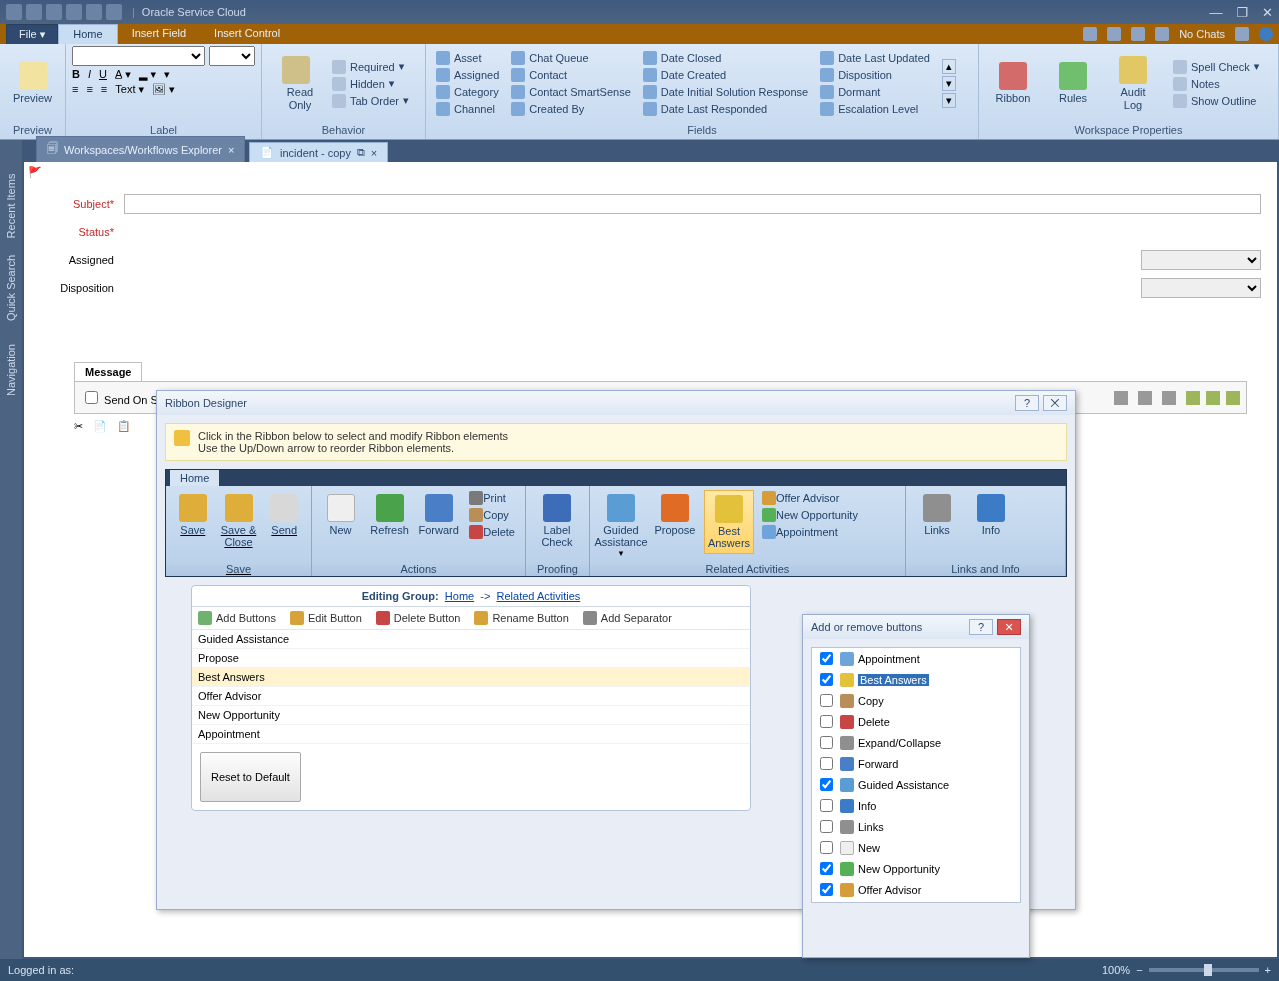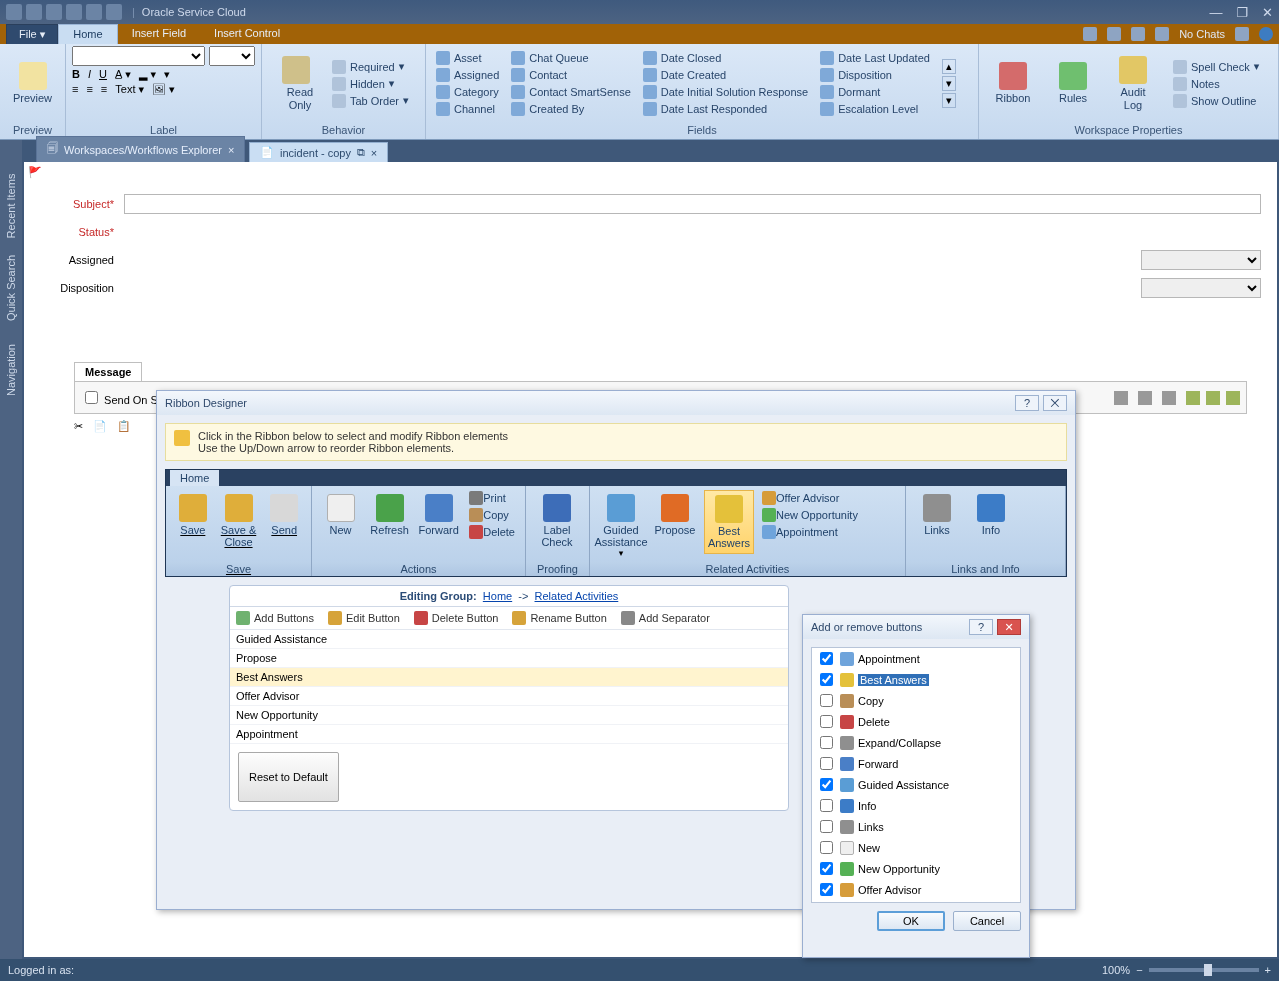--- a/index.html
+++ b/index.html
@@ -518,21 +518,21 @@
                 <div class="rbig">
                     <div class="ico c-inf"></div>
                     <div class="lbl">Info</div>
                   </div>
               </div>
               <div class="rlab">Links and Info</div>
             </div>
           </div>
         </div>
 
-        <div class="editor" style="width:560px; margin-left:72px;">
+        <div class="editor" style="width:560px; margin-left:34px;">
           <div class="ehdr">
             <b>Editing Group:</b>&nbsp;
             <a>Home</a>
             &nbsp;<span>-&gt;</span>&nbsp;
             <a>Related Activities</a>
           </div>
           <div class="etools">
             <div class="tbtn">
                 <div class="ico" style="background:#6fb26f;"></div>
                 <span>Add Buttons</span>
@@ -630,24 +630,20 @@
               <div class="ico c-no"></div>
               <span class="txt">New Opportunity</span>
             </div>
             <div class="row">
               <input type="checkbox" class="cb" checked="" style="">
               <div class="ico c-oa"></div>
               <span class="txt">Offer Advisor</span>
             </div>
             <div class="row"></div>
           </div>
-        <div class="foot">
-          <button class="ok">OK</button>
-          <button>Cancel</button>
-        </div>
       </div>
 
     </div>
   </div>
 </div>
 
 <div class="statusbar">
   <span>Logged in as:</span>
   <div class="spacer"></div>
   <div class="zoom">

